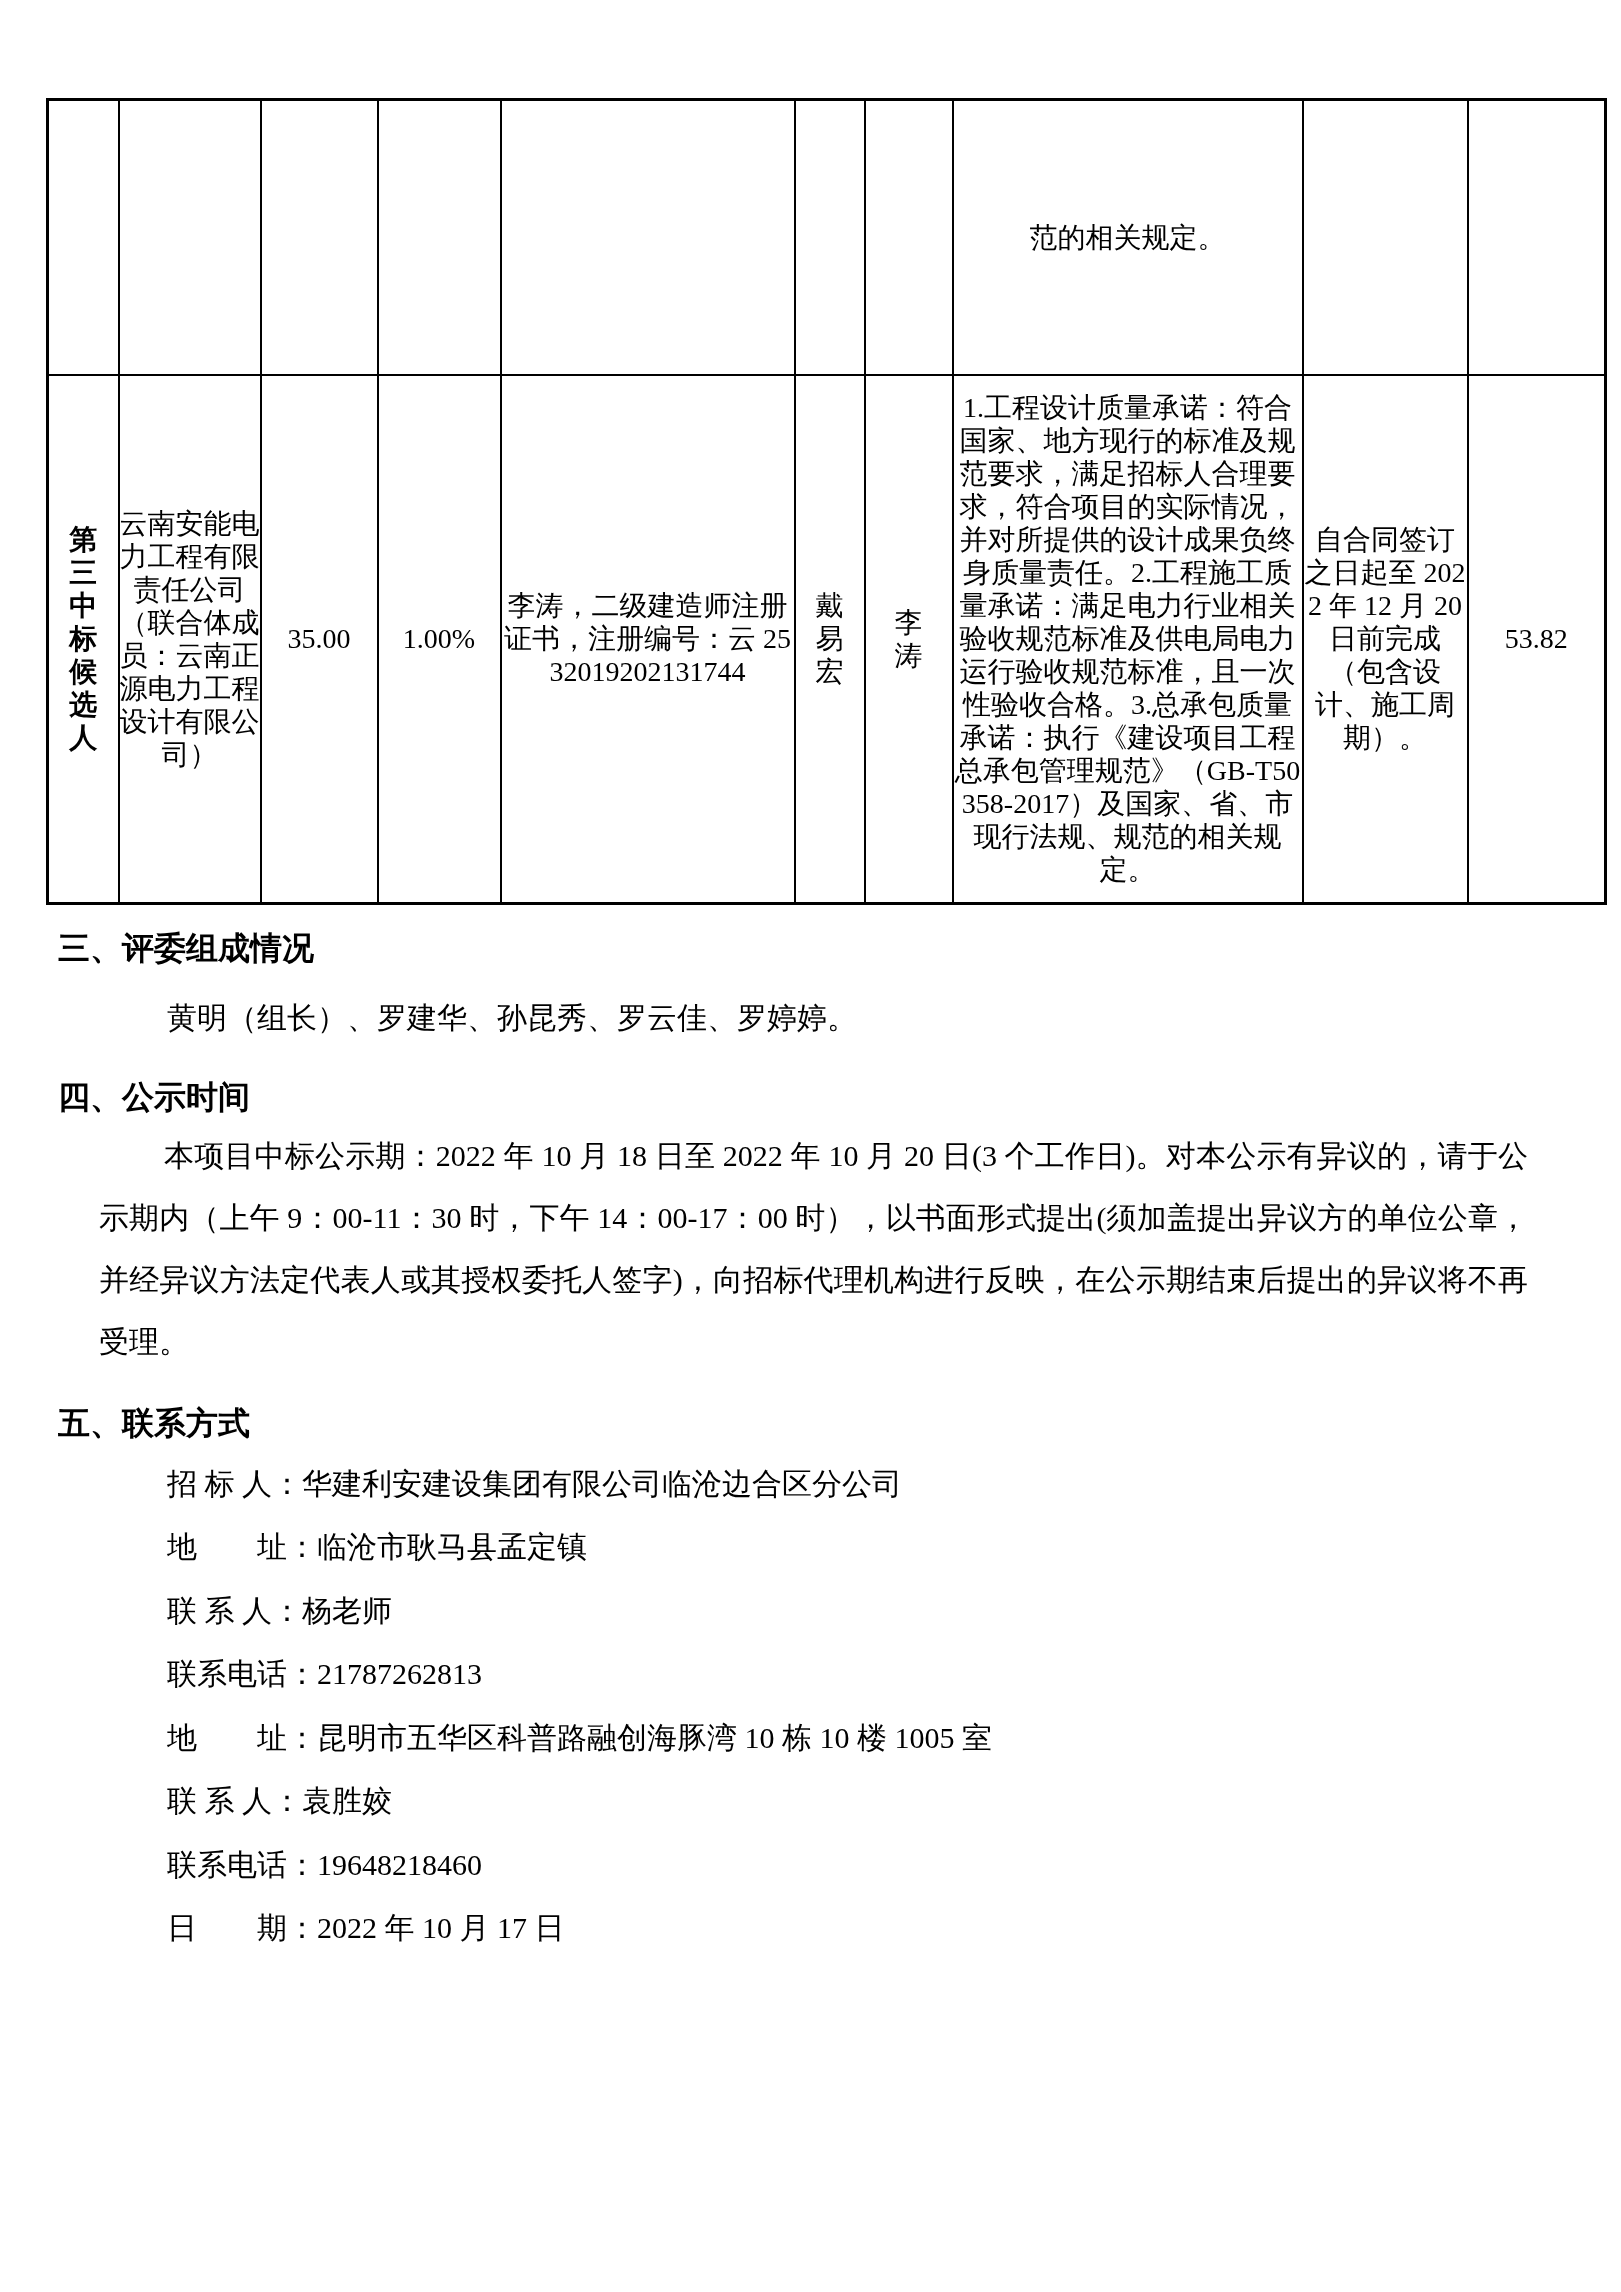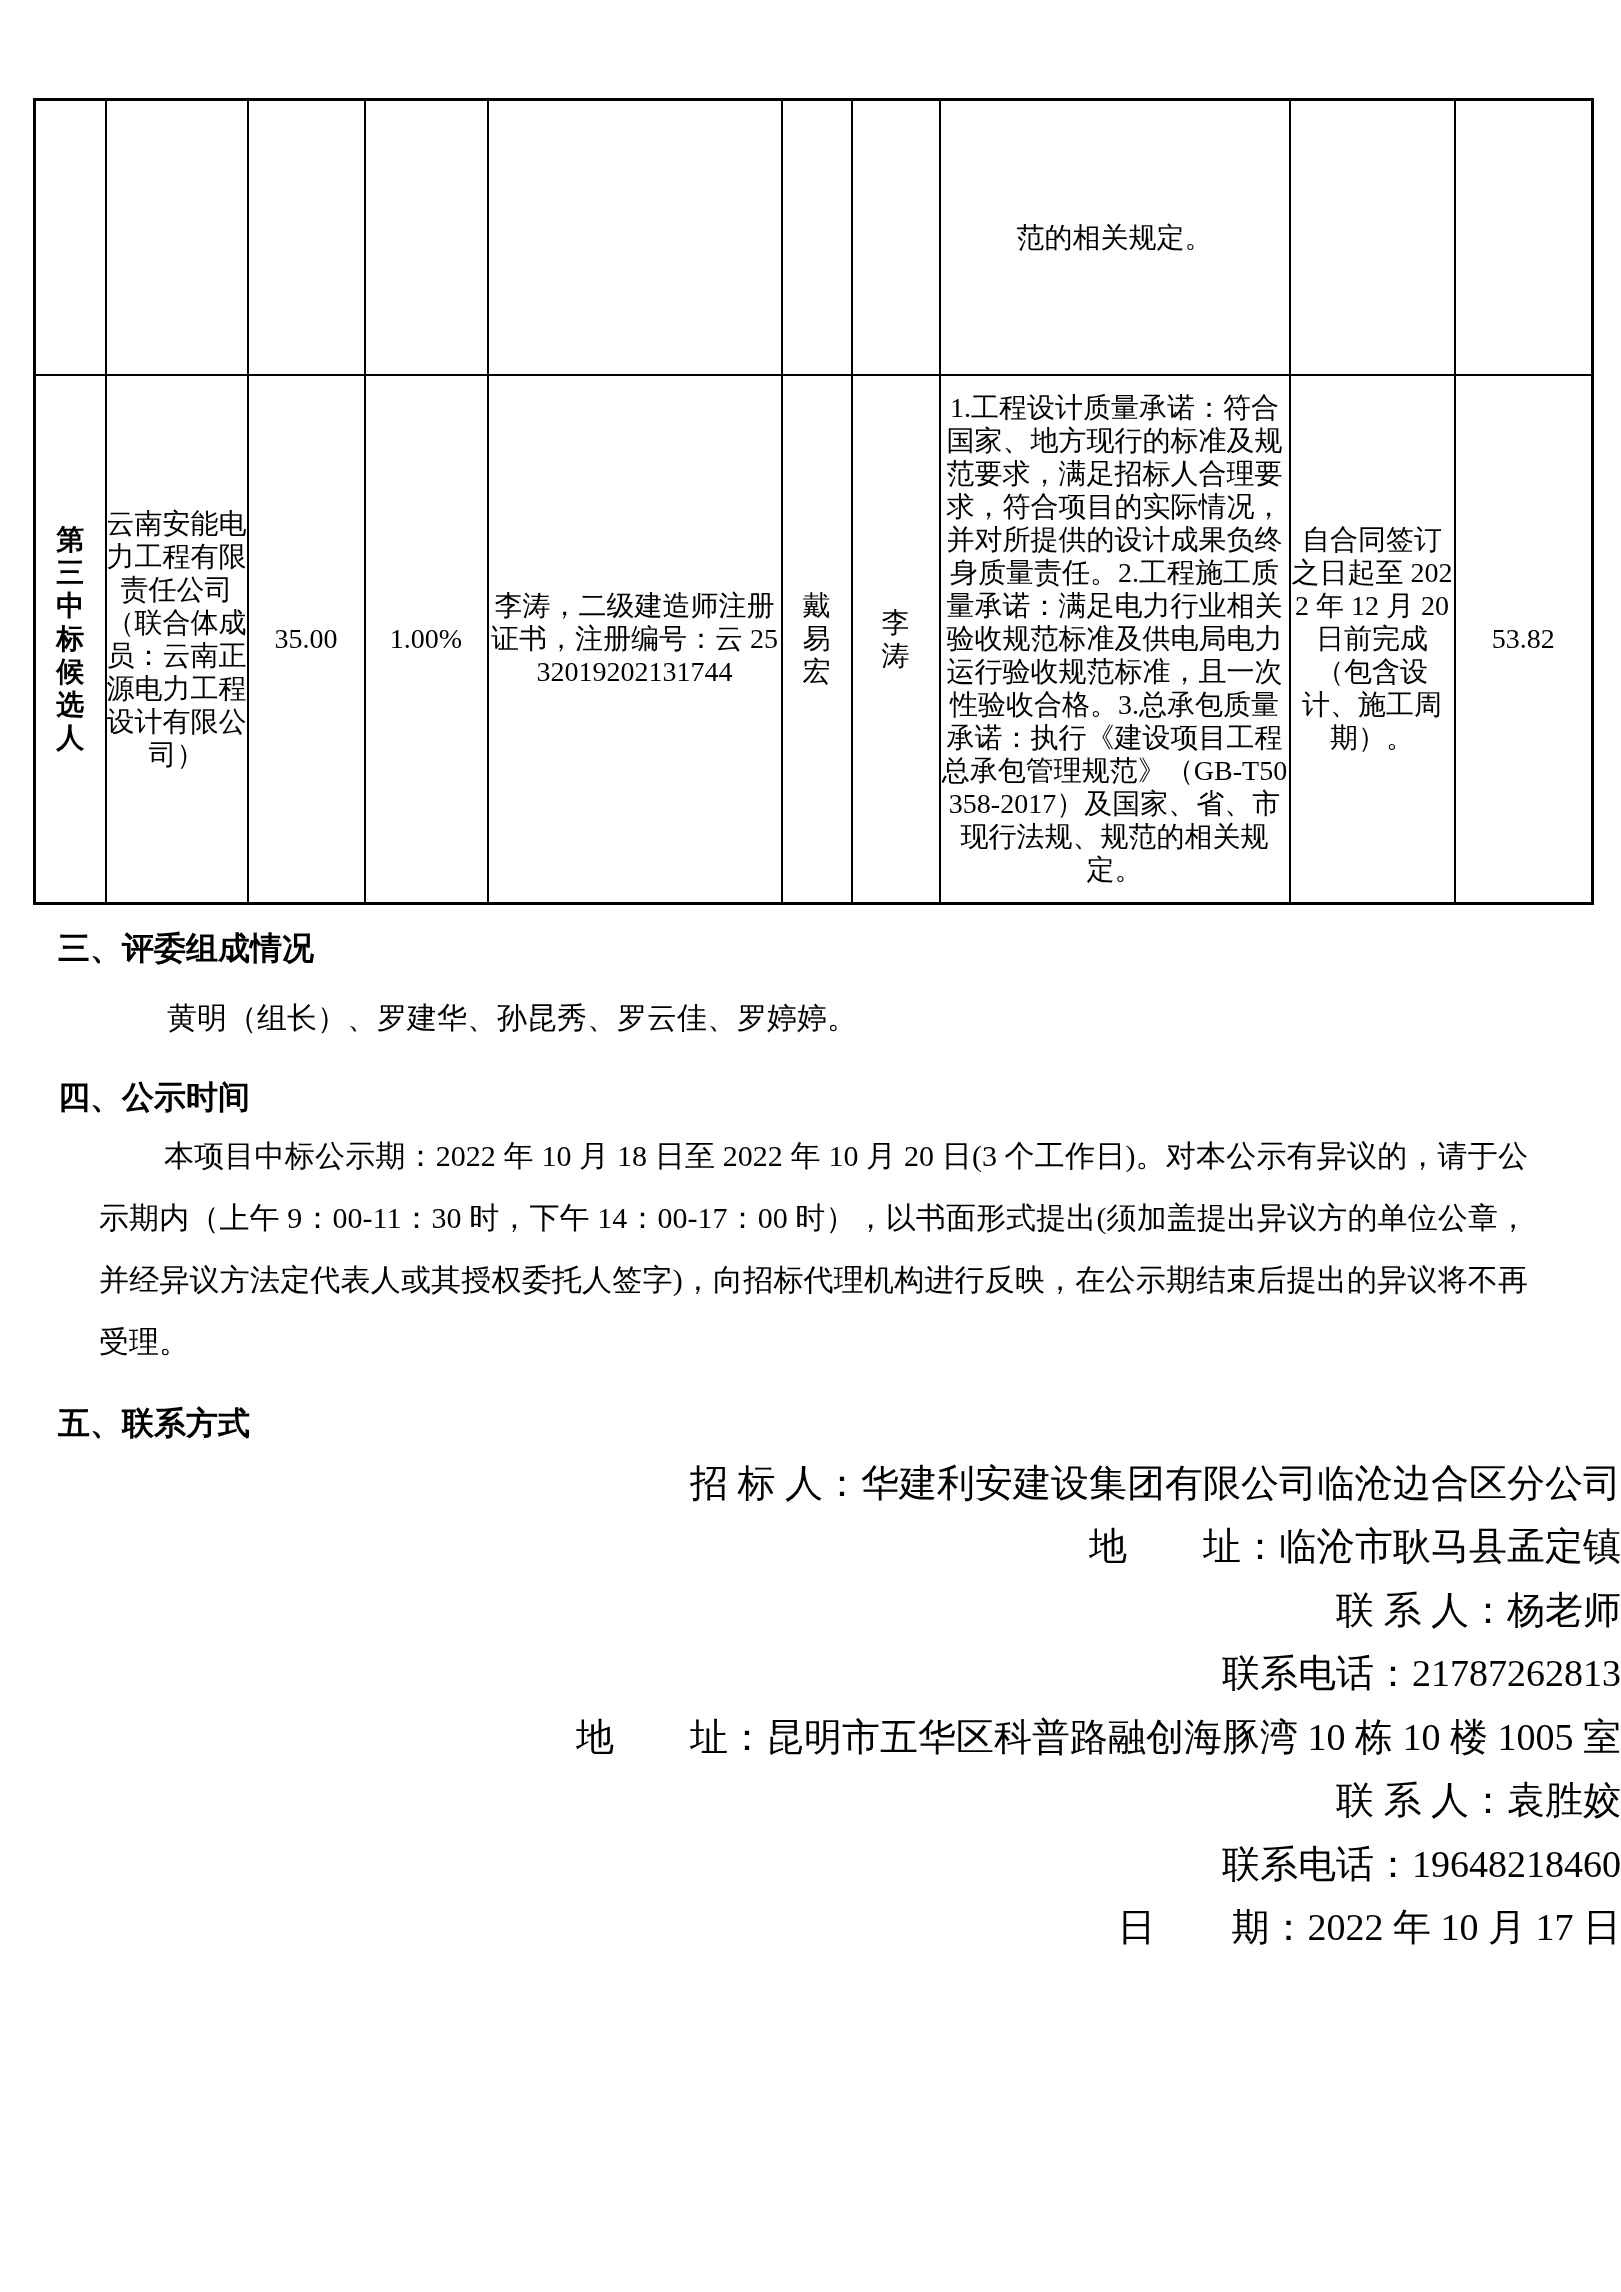--- a/index.html
+++ b/index.html
@@ -7,21 +7,21 @@
     width:1621px; height:2293px;
     background:#ffffff; color:#000000;
     font-family:"Liberation Serif","DejaVu Serif",serif;
     overflow:hidden;
   }
   .page { position:relative; width:1621px; height:2293px; }
 
   
   table.bid-table {
     border-collapse:collapse; table-layout:fixed;
-    width:1556px; margin:98px 0 0 33px;
+    width:1556px; margin:98px 0 0 46px;
     border:3.9px solid #000;
   }
   table.bid-table td {
     border:2px solid #000;
     padding:0; vertical-align:middle; text-align:center;
     font-size:28px; line-height:33px;
     overflow:hidden; word-break:break-all;
   }
   tr.row-cont  { height:275px; }
   tr.row-main  { height:529px; }
@@ -62,24 +62,23 @@
     font-size:30px; line-height:39px;
     margin:29px 0 0 167px;
   }
   .pub-para {
     font-size:30px; line-height:62px;
     margin:7.8px 93px 0 99px;
     text-align:justify; text-indent:65px;
   }
   .contact-block { margin-top:19.6px; }
   .contact-line {
-    font-size:38px; line-height:39px;
+    font-size:30px; line-height:39px;
     margin:0 0 24.5px 167px;
     white-space:pre-wrap;
-    text-align:right;
   }
 </style>
 </head>
 <body>
 
 <div class="page">
 
   <table class="bid-table">
     <colgroup>
       <col style="width:71px">

